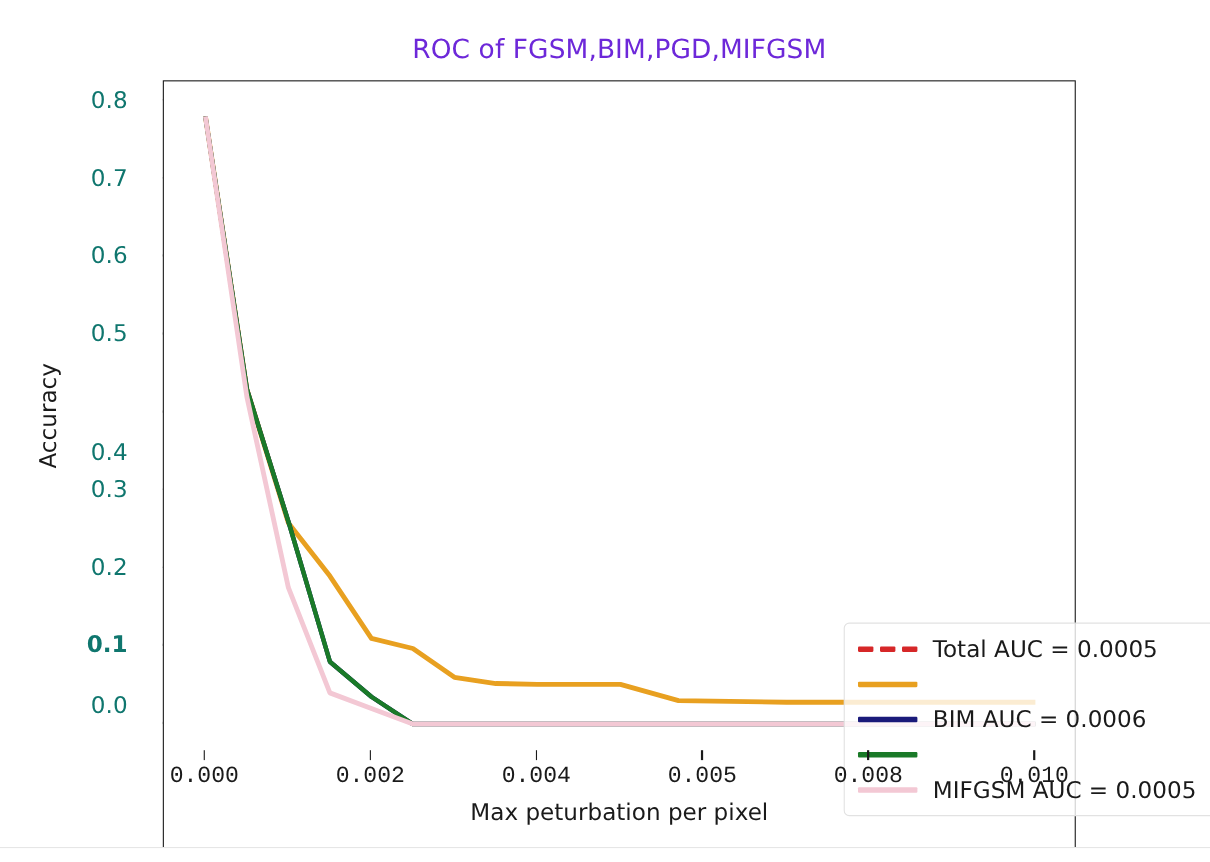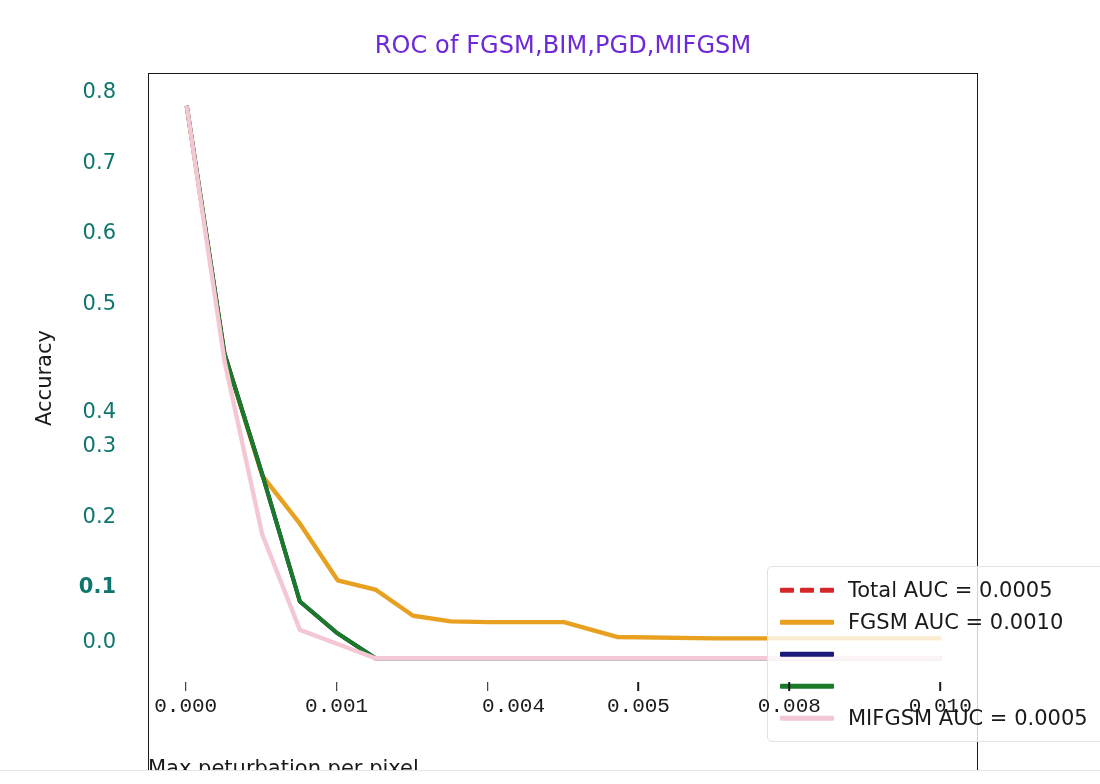--- a/index.html
+++ b/index.html
@@ -105,22 +105,23 @@
     position: absolute;
     top: 13px;
     font-size: 21px;
     color: #1a1a1a;
     white-space: nowrap;
     transform: translateX(-50%);
   }
   #xaxis-label {
     position: absolute;
     left: 148px;
-    top: 756px;
-    width: 830px;
+    top: 726px;
+    width: 830px;
+    text-align: center;
     font-size: 21px;
     color: #1a1a1a;
     white-space: nowrap;
   }
   #yaxis-label {
     position: absolute;
     left: 44px;
     top: 378px;
     font-size: 21px;
     color: #1a1a1a;
@@ -210,48 +211,48 @@
             <div class="seg" style="left: 0px; width: 14px; background: rgb(214, 39, 40);"></div>
             <div class="seg" style="left: 20px; width: 14px; background: rgb(214, 39, 40);"></div>
             <div class="seg" style="left: 40px; width: 14px; background: rgb(214, 39, 40);"></div>
           </div>
           <div class="legend-label">Total AUC = 0.0005</div>
         </div>
         <div class="legend-row">
           <div class="legend-swatch">
             <div class="seg" style="left: 0px; width: 54px; background: rgb(232, 160, 32);"></div>
           </div>
-          <div class="legend-label">FGSM AUC = 0.0010</div>
         </div>
         <div class="legend-row">
           <div class="legend-swatch">
             <div class="seg" style="left: 0px; width: 54px; background: rgb(26, 26, 122);"></div>
           </div>
+          <div class="legend-label">BIM AUC = 0.0006</div>
         </div>
         <div class="legend-row">
           <div class="legend-swatch">
             <div class="seg" style="left: 0px; width: 54px; background: rgb(26, 122, 40);"></div>
           </div>
         </div>
         <div class="legend-row">
           <div class="legend-swatch">
             <div class="seg" style="left: 0px; width: 54px; background: rgb(243, 200, 212);"></div>
           </div>
           <div class="legend-label">MIFGSM AUC = 0.0005</div>
         </div>
       </div>
   </div>
 
   <div id="xtick-group">
       <div class="xtick-mark" style="left: 37.7273px;"></div>
       <div class="xtick-label" style="left: 37.7273px;">0.000</div>
       <div class="xtick-mark" style="left: 188.636px;"></div>
-      <div class="xtick-label" style="left: 188.636px;">0.001</div>
+      <div class="xtick-label" style="left: 188.636px;">0.002</div>
       <div class="xtick-mark" style="left: 339.545px;"></div>
-      <div class="xtick-label" style="left: 339.545px; margin-left: 26px;">0.004</div>
+      <div class="xtick-label" style="left: 339.545px;">0.004</div>
       <div class="xtick-mark" style="left: 490.455px;"></div>
       <div class="xtick-label" style="left: 490.455px;">0.005</div>
       <div class="xtick-mark" style="left: 641.364px;"></div>
       <div class="xtick-label" style="left: 641.364px;">0.008</div>
       <div class="xtick-mark" style="left: 792.273px;"></div>
       <div class="xtick-label" style="left: 792.273px;">0.010</div>
     </div>
 
   <div id="xaxis-label">Max peturbation per pixel</div>
 

